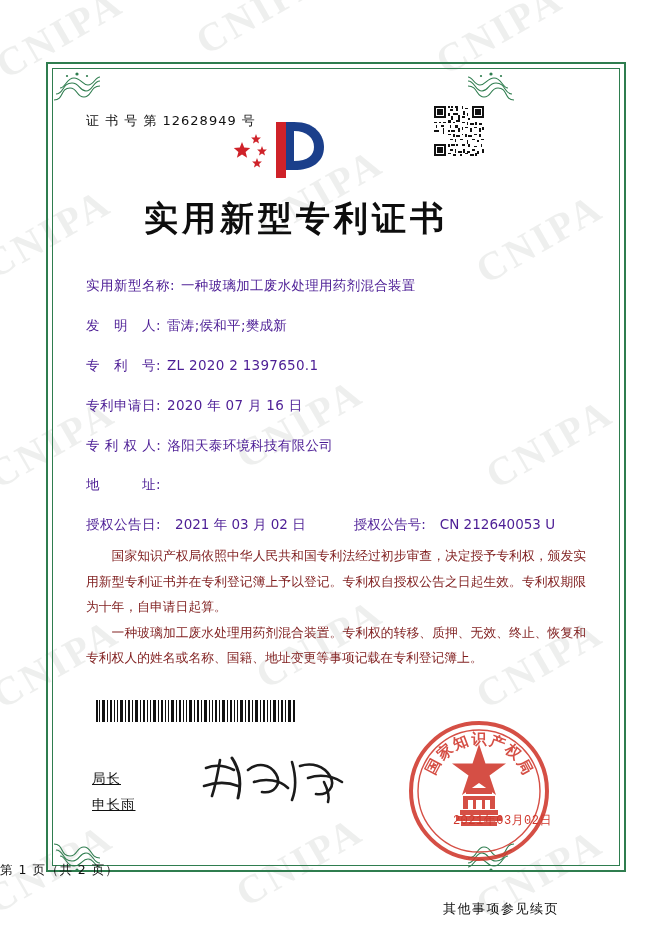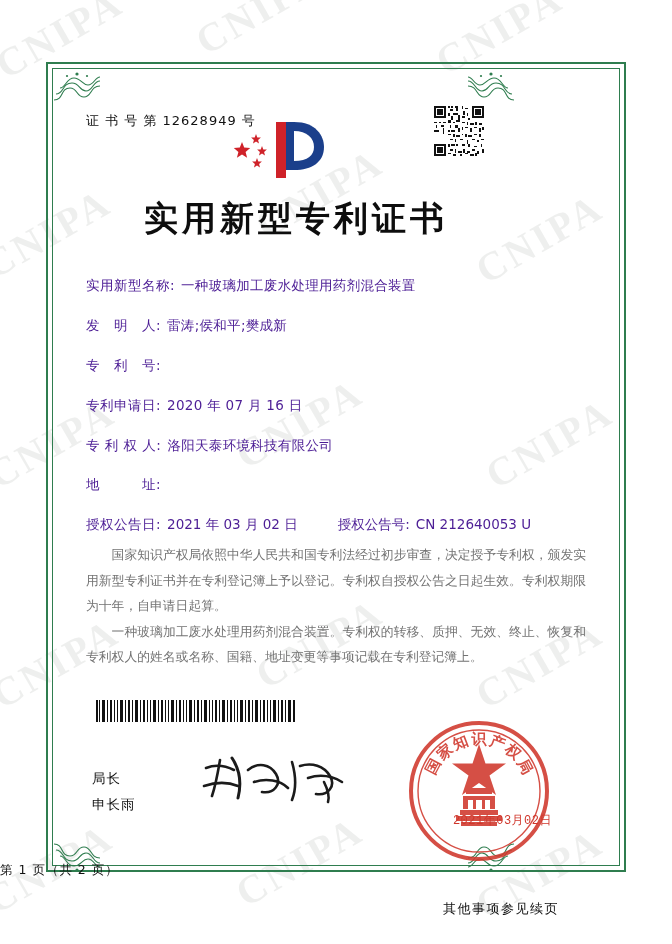--- a/index.html
+++ b/index.html
@@ -136,38 +136,37 @@
     flex: 0 0 auto;
     white-space: nowrap;
     letter-spacing: 0.5px;
   }
   .row .value {
     flex: 1 1 auto;
     padding-left: 6px;
     letter-spacing: 0.3px;
   }
 
-  .row.dual { margin-bottom: 21px; }
+  .row.dual { margin-bottom: 21px; gap: 8px; }
   .row.dual .seg2 {
     margin-left: 40px;
     white-space: nowrap;
     text-align: right;
   }
 
   
   .paras {
     position: absolute;
     left: 86px;
     top: 543px;
     width: 500px;
     font-size: 12.8px;
     line-height: 2.0;
-    color: #737373;
+    color: #7f1d1d;
     text-align: justify;
-    font-family: Liberation Serif, serif;
   }
   .paras p { margin: 0 0 0 0; text-indent: 2em; }
 
   
   .barcode {
     position: absolute;
     left: 96px;
     top: 700px;
     width: 200px;
     height: 22px;
@@ -176,20 +175,21 @@
 
   
   .sign-label {
     position: absolute;
     left: 92px;
     top: 766px;
     font-size: 13.5px;
     line-height: 1.9;
     letter-spacing: 1px;
     color: #111;
+    text-decoration: underline;
   }
   .signature {
     position: absolute;
     left: 196px;
     top: 752px;
     width: 160px;
     height: 56px;
     color: #1b1b1b;
   }
   .signature svg { display:block; width:100%; height:100%; }
@@ -426,20 +426,21 @@
     <div class="row">
       <span class="label">实用新型名称:</span>
       <span class="value">一种玻璃加工废水处理用药剂混合装置</span>
     </div>
     <div class="row">
       <span class="label">发　明　人:</span>
       <span class="value">雷涛;侯和平;樊成新</span>
     </div>
     <div class="row">
       <span class="label">专　利　号:</span>
+      <span class="value">ZL 2020 2 1397650.1</span>
     </div>
     <div class="row">
       <span class="label">专利申请日:</span>
       <span class="value">2020 年 07 月 16 日</span>
     </div>
     <div class="row">
       <span class="label">专 利 权 人:</span>
       <span class="value">洛阳天泰环境科技有限公司</span>
     </div>
     <div class="row">

